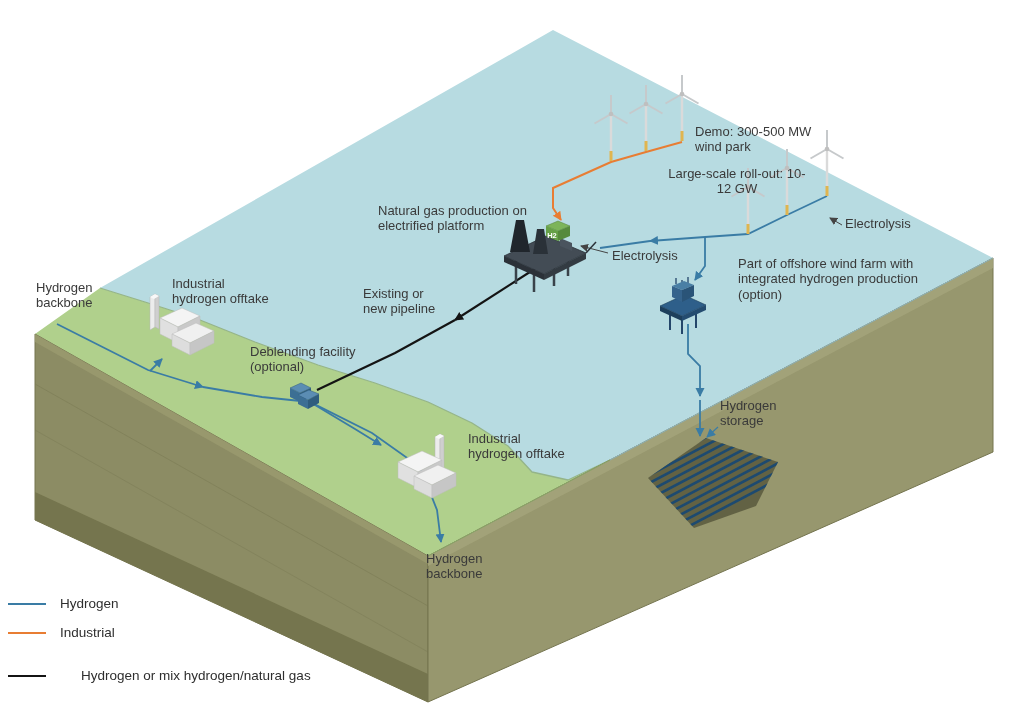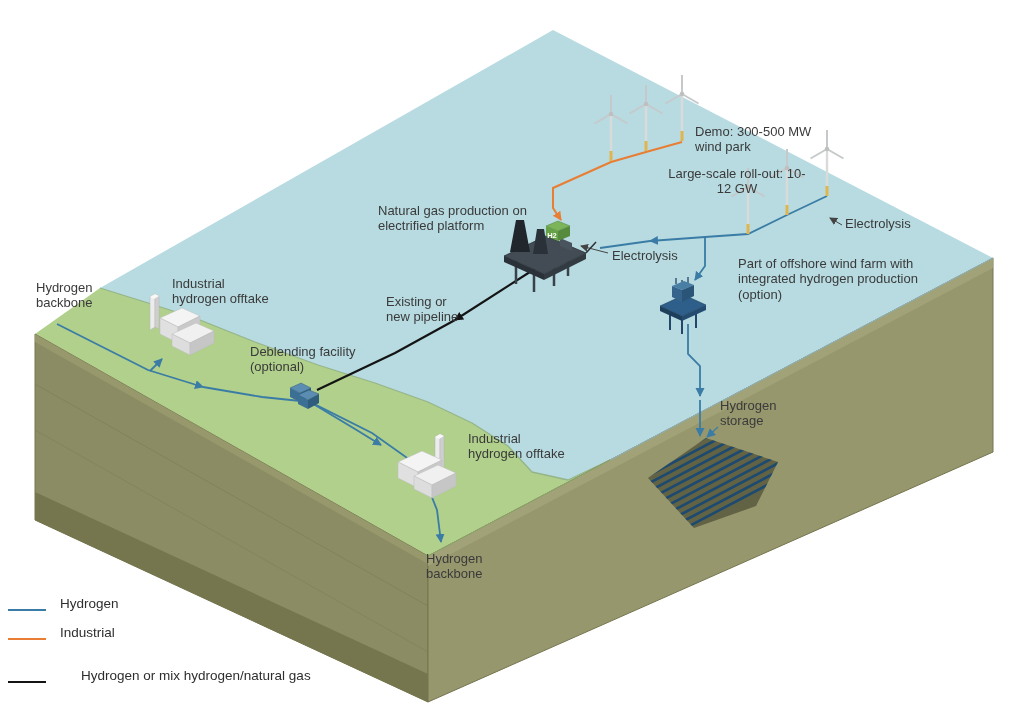--- a/index.html
+++ b/index.html
@@ -1,20 +1,20 @@
 <!DOCTYPE html>
 <html><head>
 <meta charset="utf-8">
 <style>
   html,body{margin:0;padding:0;background:#fff;}
   .canvas{position:relative;width:1024px;height:710px;background:#ffffff;
           font-family:"Liberation Sans", sans-serif;overflow:hidden;}
   .canvas svg{position:absolute;left:0;top:0;}
   .lbl{position:absolute;font-size:13px;line-height:1.18;color:#3a3a3a;}
-  .legend-row{position:absolute;left:8px;display:flex;align-items:flex-end;gap:14px;}
+  .legend-row{position:absolute;left:8px;display:flex;align-items:center;gap:14px;}
   .sw{display:inline-block;width:38px;height:2px;}
   .sw-h{background:#3a7ca5;}
   .sw-e{background:#e87d33;}
   .sw-m{background:#141414;}
   .legend-text{font-size:13.5px;color:#2e2e2e;}
 </style>
 </head>
 <body>
 
 <div class="canvas">
@@ -173,21 +173,21 @@
     <use href="#turbine" transform="translate(827,196)"></use>
   </g>
 </svg>
 
 <div class="lbl" style="left:378px;top:203px;width:168px;">Natural gas production on electrified platform</div>
 <div class="lbl" style="left:662px;top:124px;width:138px;margin-left:33px;">Demo: 300-500 MW wind park</div>
 <div class="lbl" style="left:662px;top:166px;width:150px;text-align:center;">Large-scale roll-out: 10-12 GW</div>
 <div class="lbl" style="left:845px;top:216px;width:90px;">Electrolysis</div>
 <div class="lbl" style="left:612px;top:248px;width:90px;">Electrolysis</div>
 <div class="lbl" style="left:738px;top:256px;width:182px;">Part of offshore wind farm with integrated hydrogen production (option)</div>
-<div class="lbl" style="left:363px;top:294px;width:82px;margin-left:23px;">Existing or new pipeline</div>
+<div class="lbl" style="left:363px;top:286px;width:82px;">Existing or new pipeline</div>
 <div class="lbl" style="left:36px;top:280px;width:80px;">Hydrogen backbone</div>
 <div class="lbl" style="left:172px;top:276px;width:108px;">Industrial hydrogen offtake</div>
 <div class="lbl" style="left:250px;top:344px;width:122px;">Deblending facility (optional)</div>
 <div class="lbl" style="left:468px;top:431px;width:108px;">Industrial hydrogen offtake</div>
 <div class="lbl" style="left:720px;top:398px;width:70px;">Hydrogen storage</div>
 <div class="lbl" style="left:426px;top:551px;width:80px;">Hydrogen backbone</div>
 
 <div class="legend-row" style="top:596px;">
   <span class="sw sw-h"></span>
   <span class="legend-text">Hydrogen</span>

